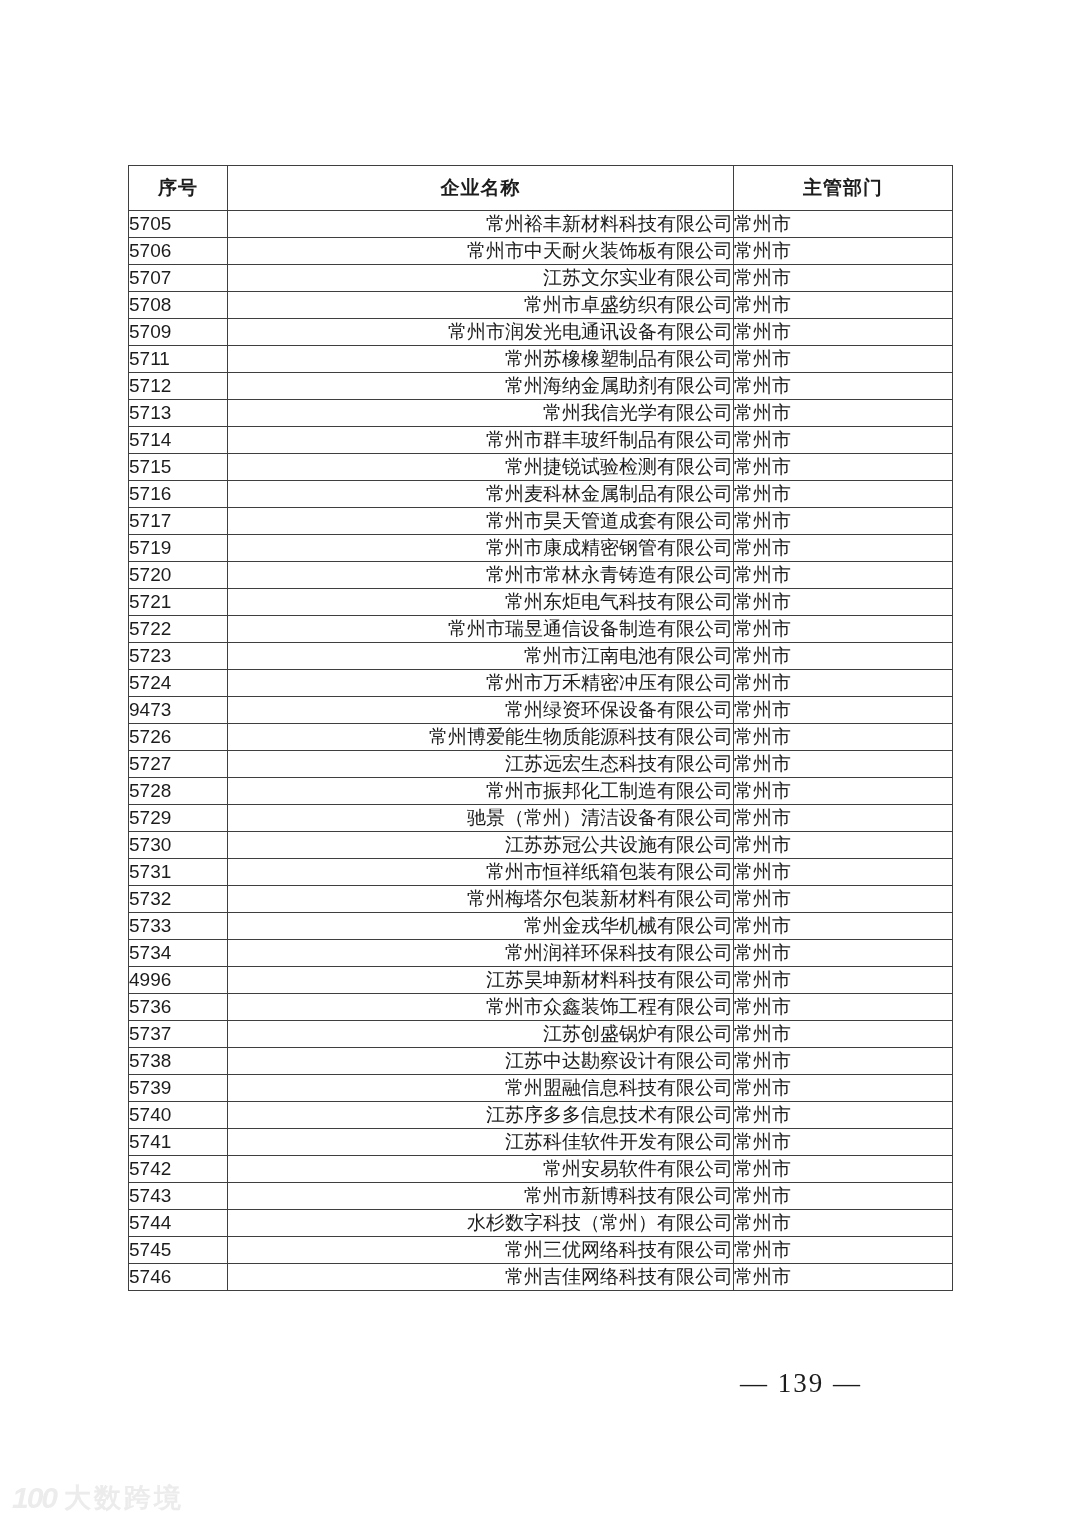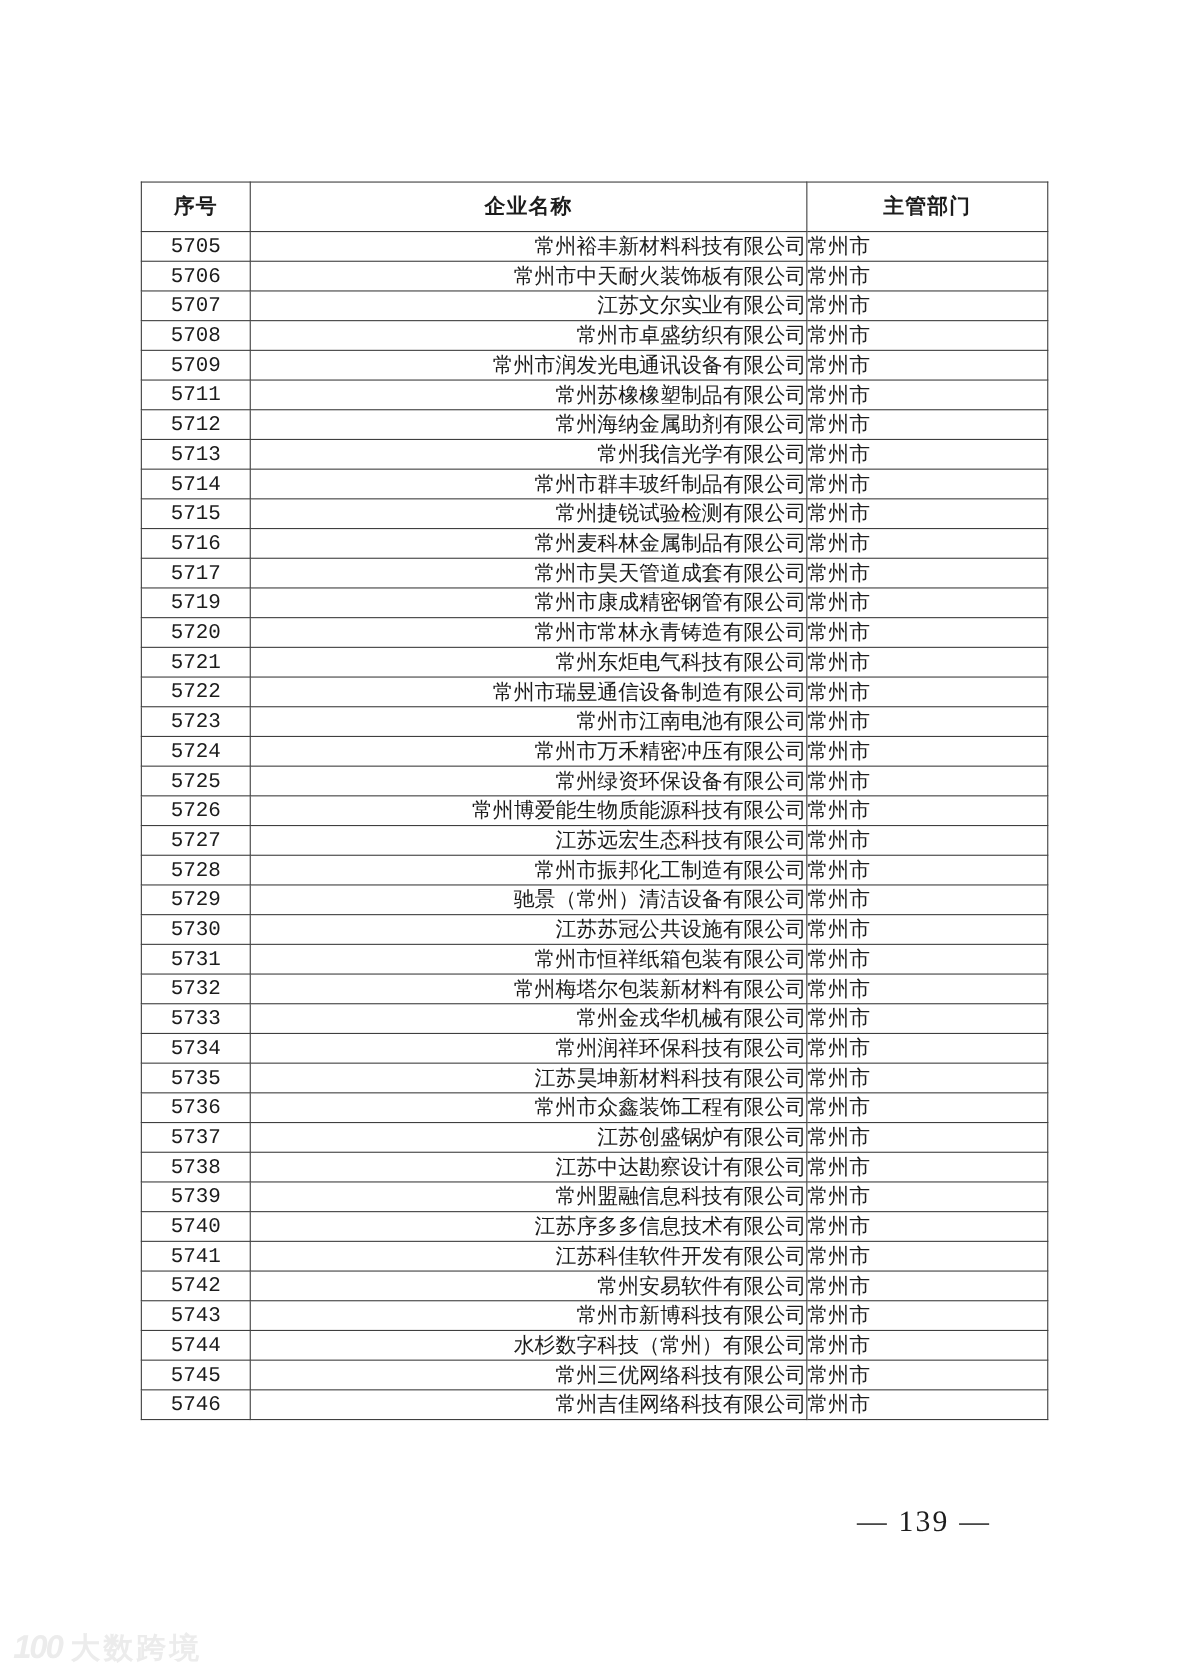--- a/index.html
+++ b/index.html
@@ -40,36 +40,35 @@
     font-weight: bold;
     text-align: center;
     letter-spacing: 1px;
   }
   table.company-table td {
     height: 25px;
     font-size: 19px;
     font-weight: normal;
   }
   td.serial-cell {
-    text-align: center;
-    font-family: Liberation Mono, monospace;
+    font-family: Liberation Sans, sans-serif;
   }
   td.name-cell {
     text-align: right;
     padding-left: 11px;
   }
   td.dept-cell {
     text-align: left;
   }
   .page-number {
     position: absolute;
     left: 740px;
     top: 1368px;
     width: 200px;
-    text-align: center;
+    text-align: left;
     font-size: 27px;
     color: #1c1c1c;
     letter-spacing: 2px;
   }
   .watermark {
     position: absolute;
     left: 12px;
     top: 1480px;
     display: flex;
     align-items: center;
@@ -192,21 +191,21 @@
           <td class="serial-cell">5723</td>
           <td class="name-cell">常州市江南电池有限公司</td>
           <td class="dept-cell">常州市</td>
         </tr>
         <tr>
           <td class="serial-cell">5724</td>
           <td class="name-cell">常州市万禾精密冲压有限公司</td>
           <td class="dept-cell">常州市</td>
         </tr>
         <tr>
-          <td class="serial-cell">5725</td>
+          <td class="serial-cell">9473</td>
           <td class="name-cell">常州绿资环保设备有限公司</td>
           <td class="dept-cell">常州市</td>
         </tr>
         <tr>
           <td class="serial-cell">5726</td>
           <td class="name-cell">常州博爱能生物质能源科技有限公司</td>
           <td class="dept-cell">常州市</td>
         </tr>
         <tr>
           <td class="serial-cell">5727</td>
@@ -242,21 +241,21 @@
           <td class="serial-cell">5733</td>
           <td class="name-cell">常州金戎华机械有限公司</td>
           <td class="dept-cell">常州市</td>
         </tr>
         <tr>
           <td class="serial-cell">5734</td>
           <td class="name-cell">常州润祥环保科技有限公司</td>
           <td class="dept-cell">常州市</td>
         </tr>
         <tr>
-          <td class="serial-cell">5735</td>
+          <td class="serial-cell">4996</td>
           <td class="name-cell">江苏昊坤新材料科技有限公司</td>
           <td class="dept-cell">常州市</td>
         </tr>
         <tr>
           <td class="serial-cell">5736</td>
           <td class="name-cell">常州市众鑫装饰工程有限公司</td>
           <td class="dept-cell">常州市</td>
         </tr>
         <tr>
           <td class="serial-cell">5737</td>

